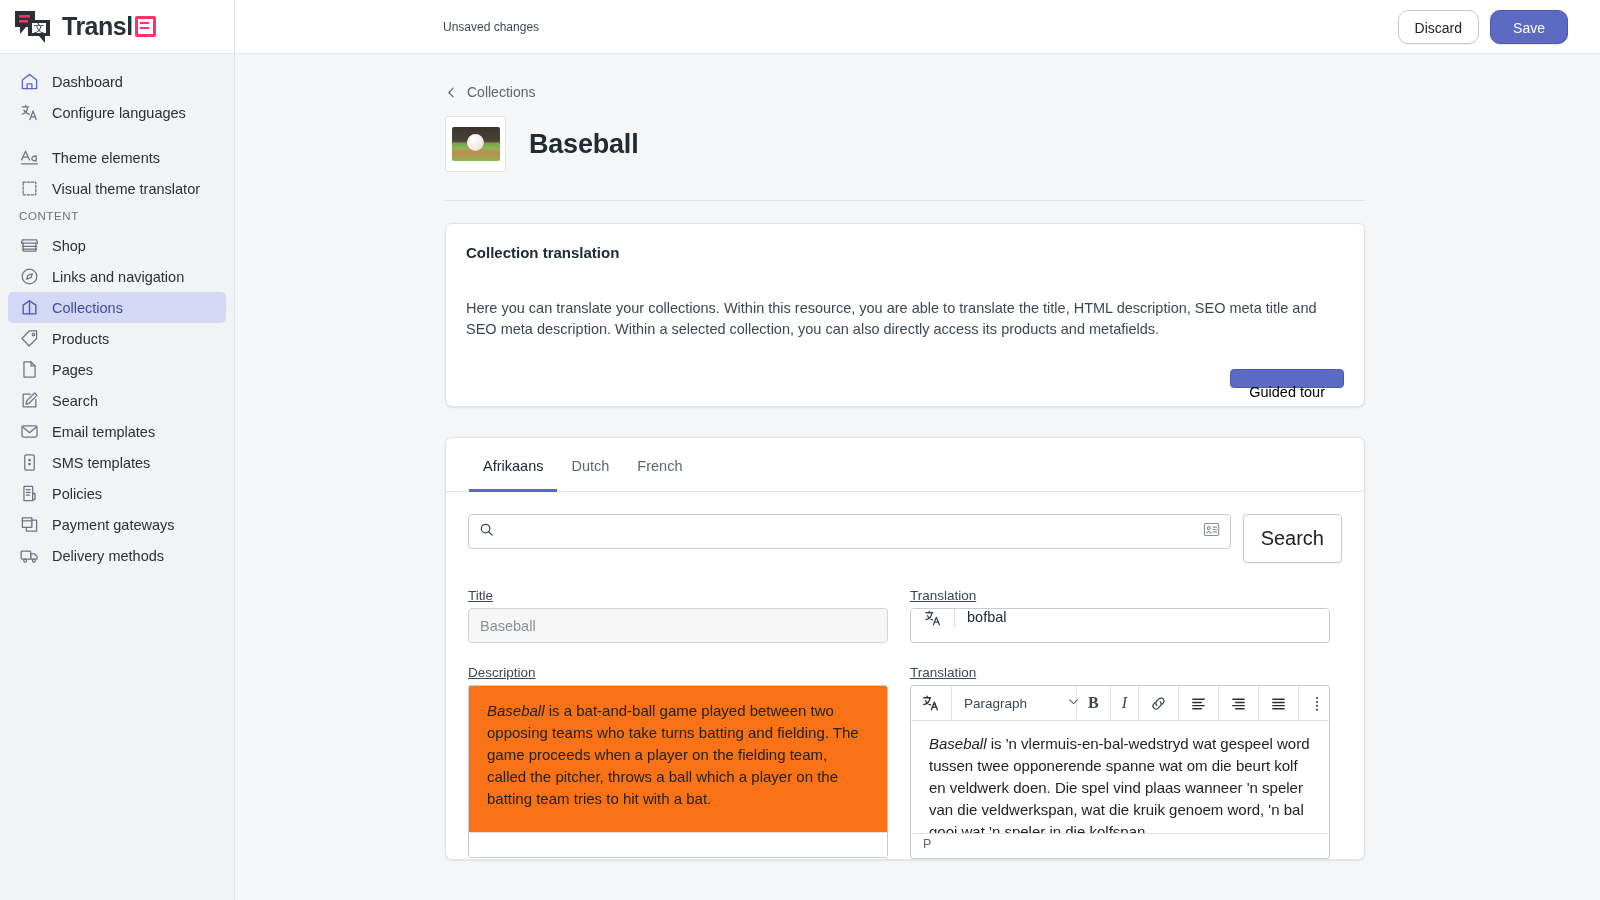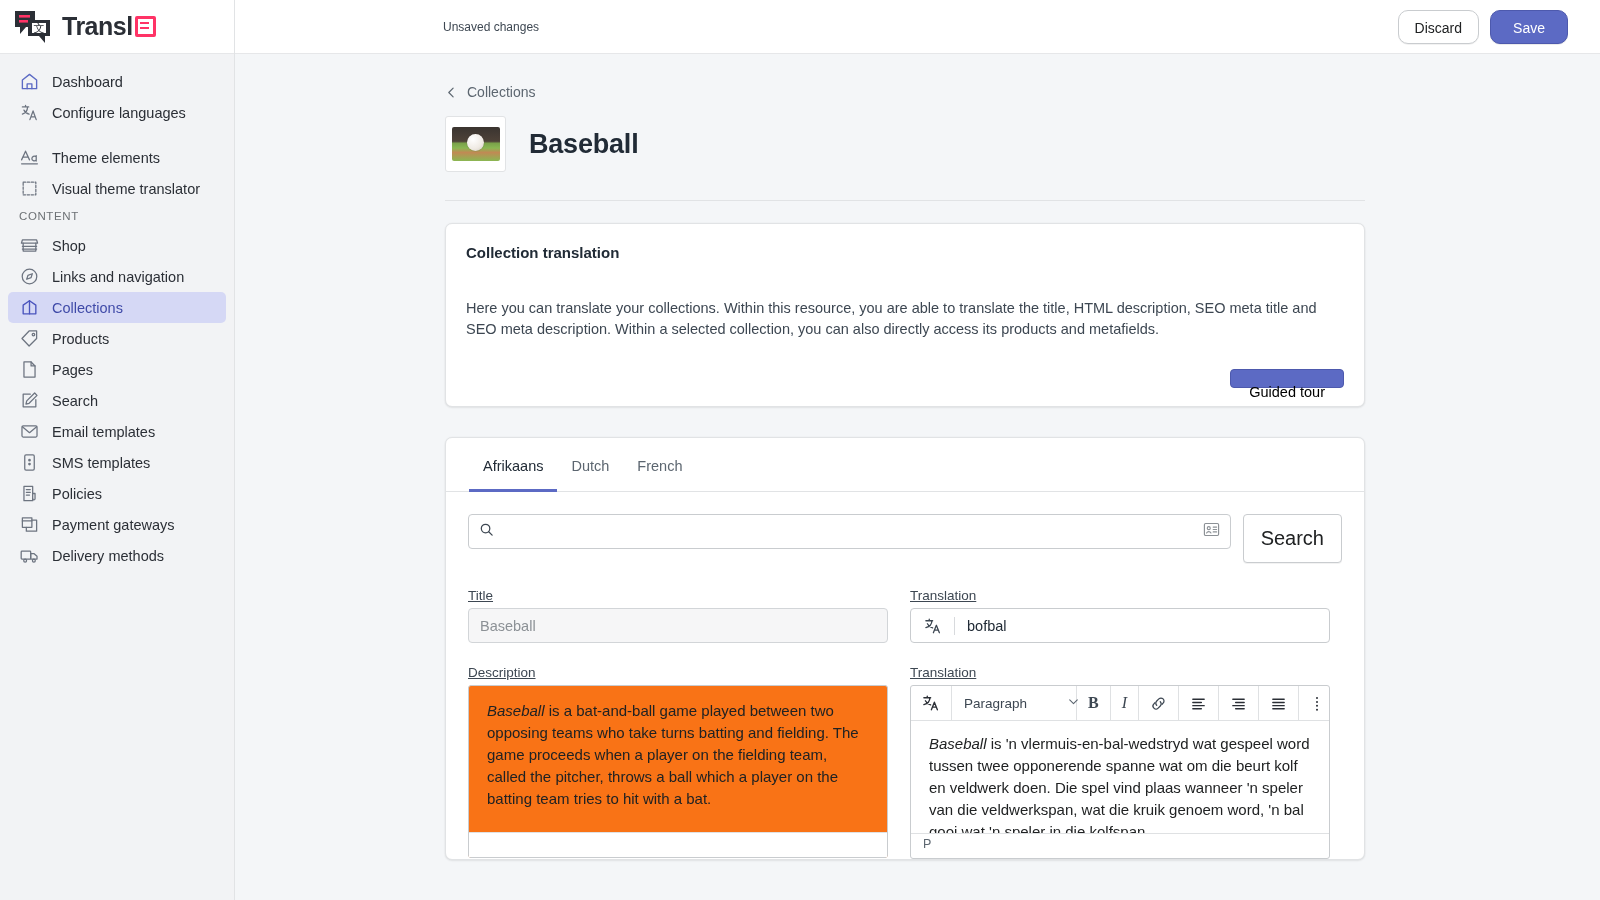--- a/index.html
+++ b/index.html
@@ -155,21 +155,21 @@
   .fields { display: flex; gap: 22px; margin-top: 25px; }
   .col { width: 420px; flex: 0 0 420px; }
   .fl { font-size: 13.5px; color: #3d4752; margin-bottom: 5px; text-decoration: underline; }
 
   .input-plain {
     height: 35px; border: 1px solid #d2d5d8; border-radius: 4px; background: #f6f6f7;
     display: flex; align-items: center; padding: 0 11px; font-size: 14.5px; color: #8c9196;
   }
   .input-trans {
     height: 35px; border: 1px solid #c9cccf; border-radius: 4px; background: #fff;
-    display: flex; align-items: center; overflow: hidden;
+    display: flex; align-items: flex-start; overflow: hidden;
   }
   .input-trans .pre {
     width: 44px; flex: 0 0 44px; border-right: 1px solid #d8dadd;
     display: flex; align-items: center; justify-content: center; background: #fff;
   }
   .input-trans input {
     flex: 1 1 auto; border: none; outline: none; padding: 0 12px;
     font-size: 14.5px; font-family: "Liberation Sans", sans-serif; color: #212b36;
   }
 

